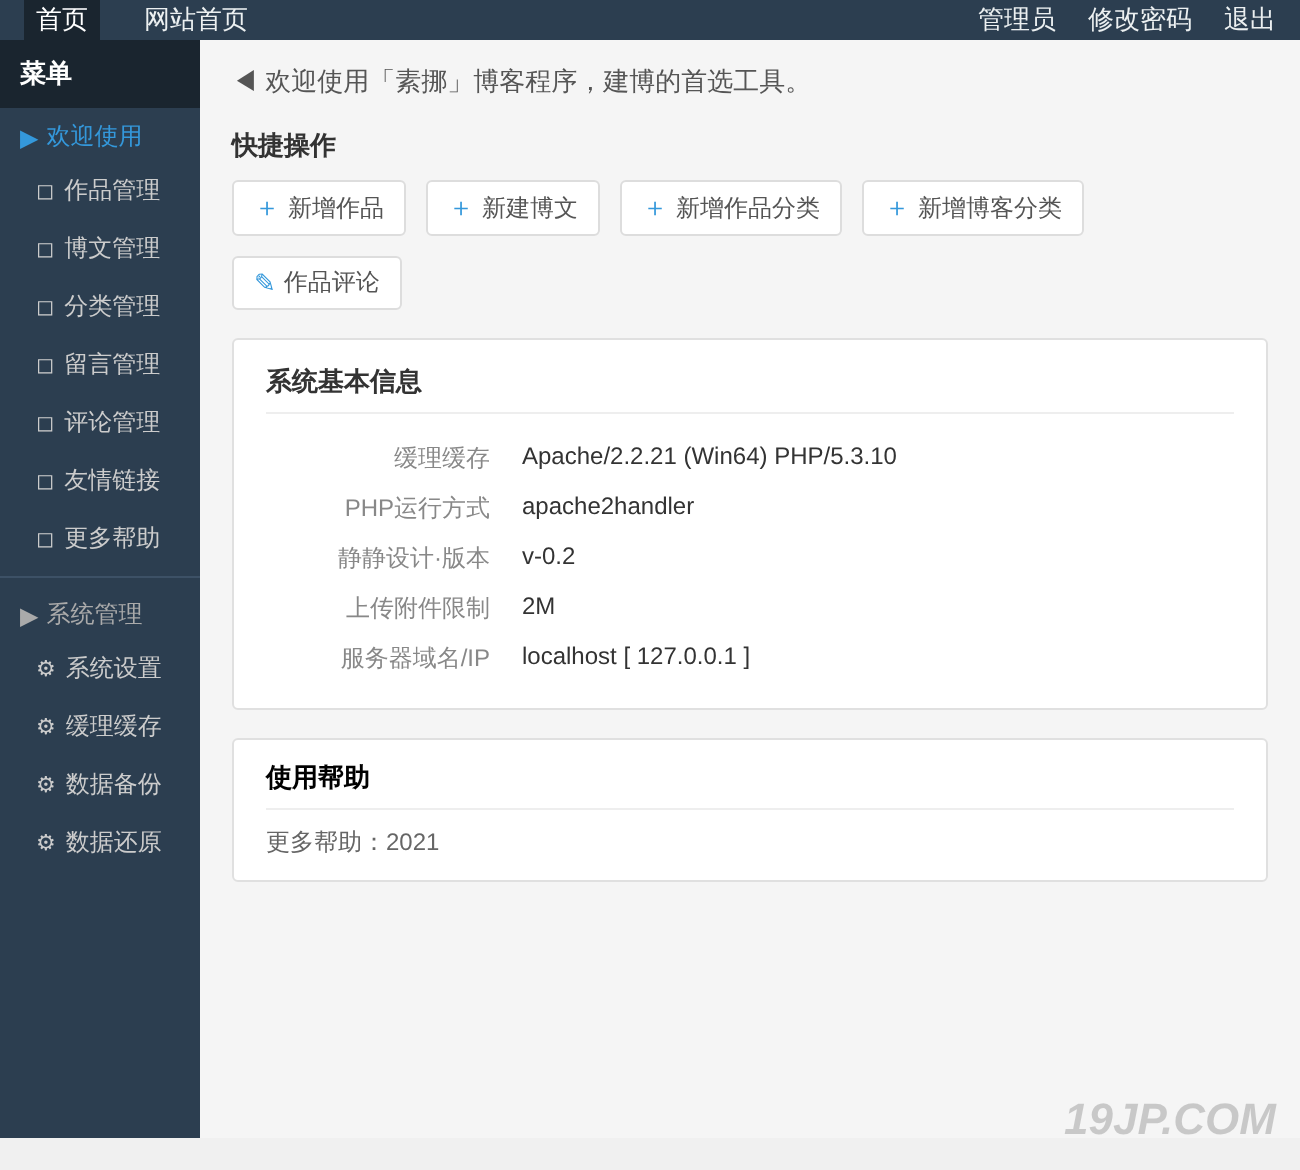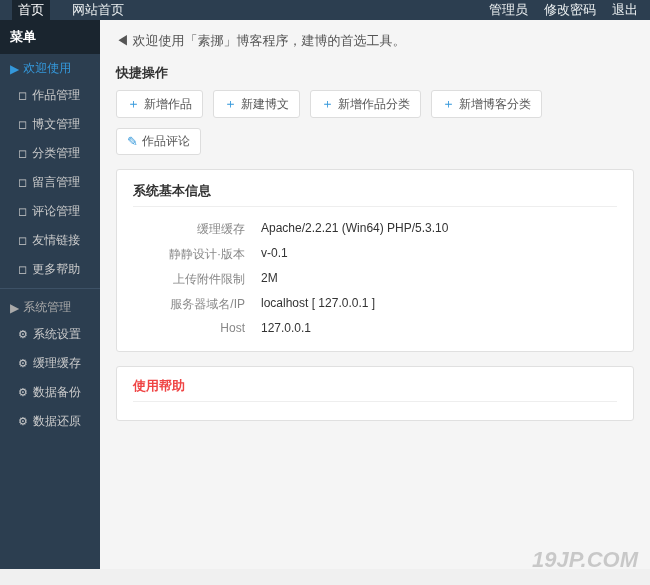--- a/index.html
+++ b/index.html
@@ -159,21 +159,21 @@
     
     .help-box {
       background: #fff;
       border: 1px solid #e0e0e0;
       border-radius: 3px;
       padding: 10px 16px;
     }
     .help-box .box-title {
       font-size: 13px;
       font-weight: bold;
-      color: #ef4444;
+      color: #000000;
       margin-bottom: 8px;
       padding-bottom: 6px;
       border-bottom: 1px solid #eee;
       font-family: Liberation Mono, monospace;
     }
     .help-box p { font-size: 12px; color: #666; }
 
     
     .watermark {
       position: fixed;
@@ -294,38 +294,39 @@
 
     <div class="system-info-box">
       <div class="box-title">系统基本信息</div>
       <table class="info-table">
         <tbody id="info-table-body">
             <tr>
               <td>缓理缓存</td>
               <td>Apache/2.2.21 (Win64) PHP/5.3.10</td>
             </tr>
             <tr>
+              <td>PHP运行方式</td>
+              <td>apache2handler</td>
+            </tr>
+            <tr>
               <td>静静设计·版本</td>
-              <td>v-0.1</td>
+              <td>v-0.2</td>
             </tr>
             <tr>
               <td>上传附件限制</td>
               <td>2M</td>
             </tr>
             <tr>
               <td>服务器域名/IP</td>
               <td>localhost [ 127.0.0.1 ]</td>
             </tr>
-            <tr>
-              <td>Host</td>
-              <td>127.0.0.1</td>
-            </tr>
           </tbody>
       </table>
     </div>
 
     <div class="help-box">
       <div class="box-title">使用帮助</div>
+      <p>更多帮助：2021</p>
     </div>
   </main>
 </div>
 
 <div class="watermark">19JP.COM</div>
 
 </body></html>

